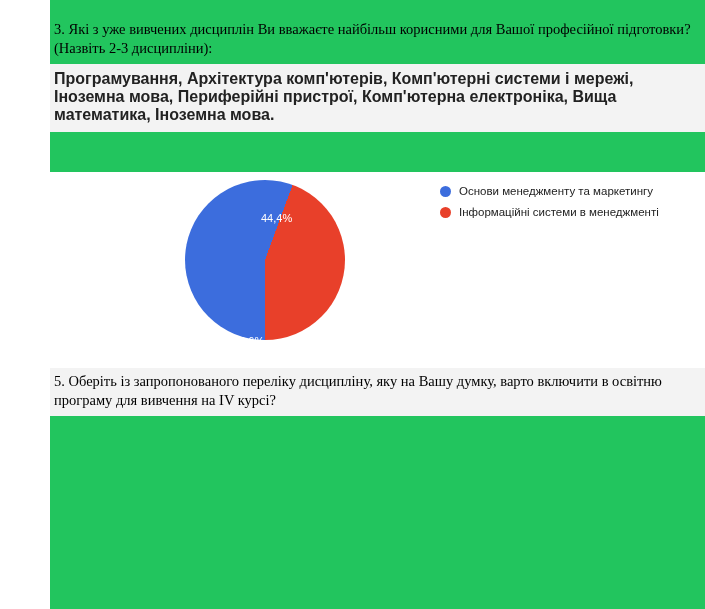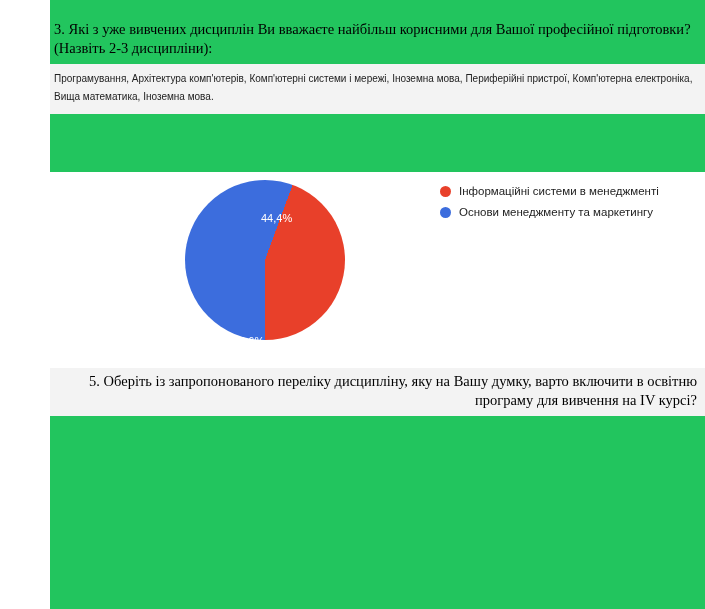--- a/index.html
+++ b/index.html
@@ -43,23 +43,24 @@
     line-height: 19px;
     color: #000;
     padding: 4px 8px 6px 4px;
   }
   .answer-band {
     background: #f3f3f3;
     padding: 6px 4px 8px 4px;
   }
   .answer-text {
     font-family: "Liberation Sans", sans-serif;
-    font-size: 10px;
+    font-size: 16px;
     line-height: 18px;
     color: #222;
+    font-weight: bold;
   }
   .band-grey {
     background: #f3f3f3;
   }
 
   
   .chart-area {
     position: relative;
     height: 205px;
     background: #ffffff;
@@ -119,27 +120,27 @@
 
     <div class="pie-wrap" style="left:135px; top:8px;">
       <div class="pie" style="width:160px;height:160px;background:conic-gradient(from 180deg, #3c6ddd 0 55.6%, #e8402a 55.6% 100%);">
         <div class="slice-label" style="left:76px; top:32px;">44,4%</div>
         <div class="slice-label" style="left:48px; top:123px;margin-top:32px;">55,6%</div>
       </div>
     </div>
 
     <div class="legend" style="left:390px; top:13px;">
       <div class="legend-row">
+        <span class="legend-dot" style="background:#3c6ddd;"></span>
+        <span class="legend-label">Основи менеджменту та маркетингу</span>
+      </div>
+      <div class="legend-row">
         <span class="legend-dot" style="background:#e8402a;"></span>
         <span class="legend-label">Інформаційні системи в менеджменті</span>
-      </div>
-      <div class="legend-row">
-        <span class="legend-dot" style="background:#3c6ddd;"></span>
-        <span class="legend-label">Основи менеджменту та маркетингу</span>
       </div>
     </div>
   </div>
 
-  <div class="q-block" style="top:368px;text-align:right;">
+  <div class="q-block" style="top:368px;">
     <div class="q-title band-grey">5. Оберіть із запропонованого переліку дисципліну, яку на Вашу думку, варто включити в освітню програму для вивчення на IV курсі?</div>
   </div>
 
 </div>
 
 </body></html>

